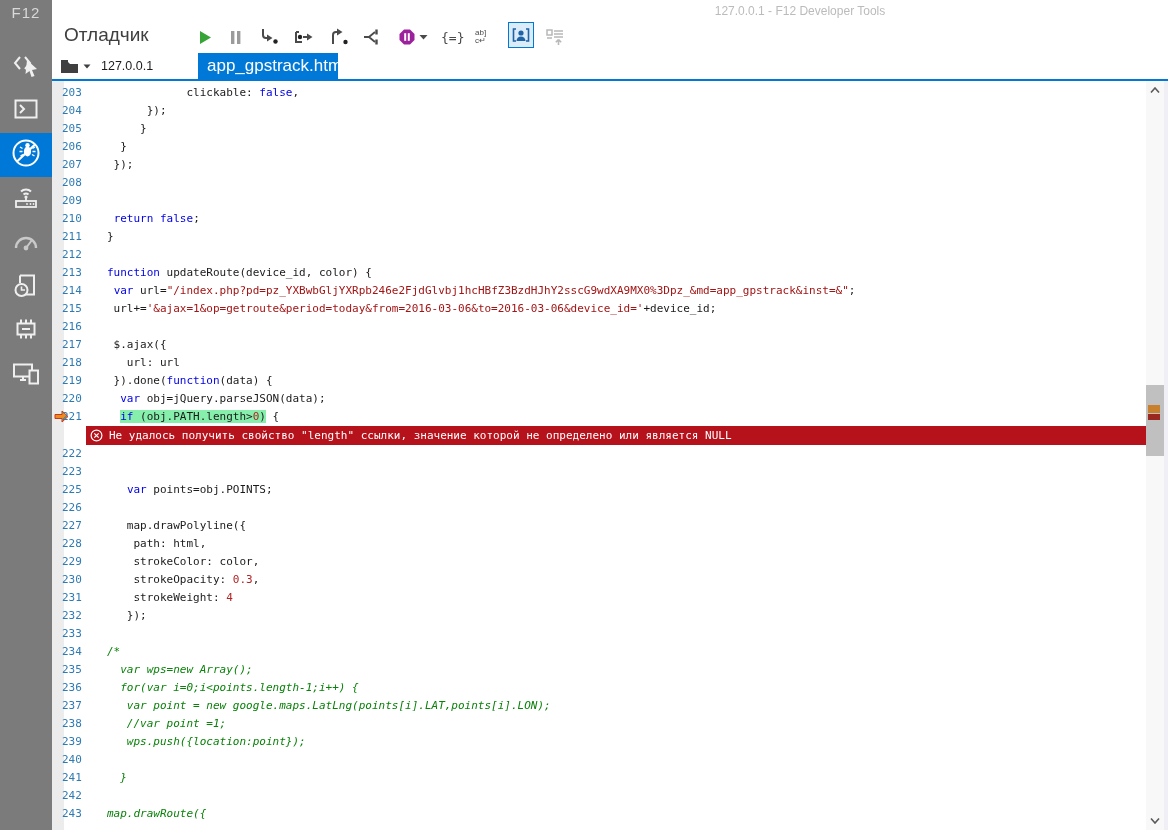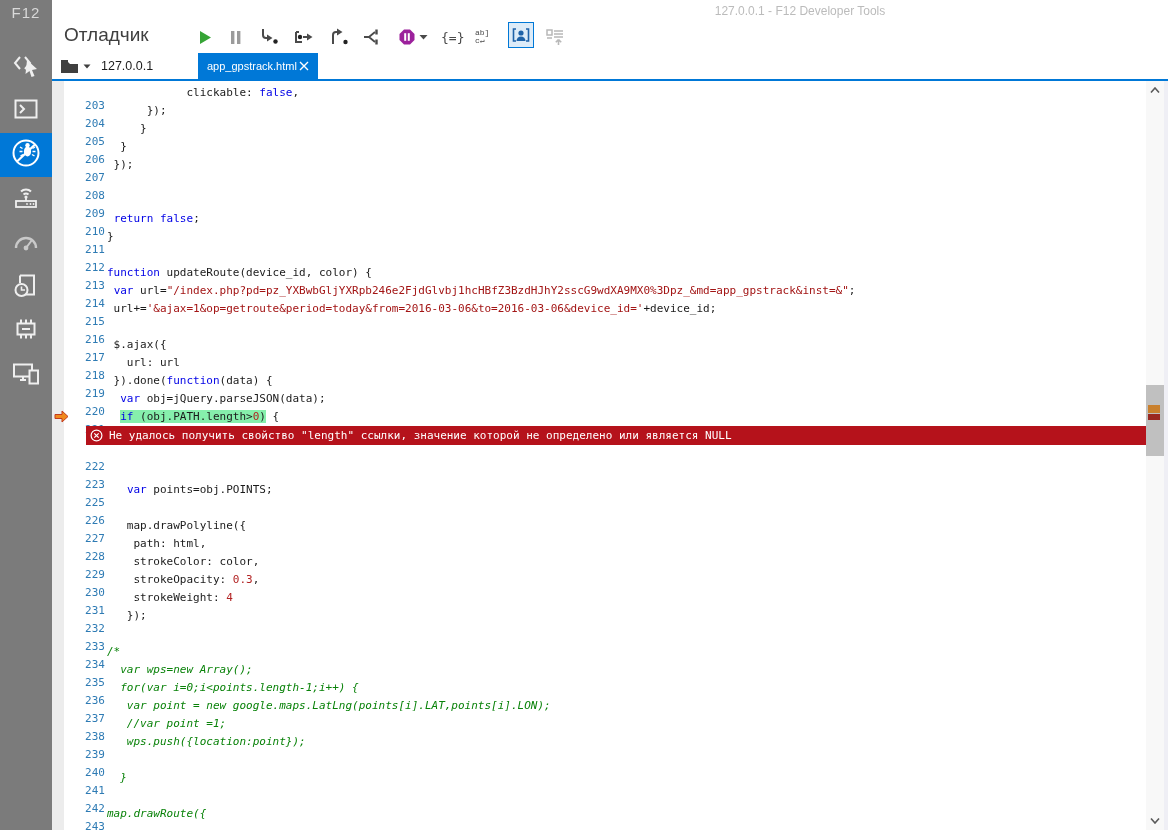--- a/index.html
+++ b/index.html
@@ -17,43 +17,43 @@
   .side-item { position:absolute; left:0; width:52px; height:44px;
                display:flex; align-items:center; justify-content:center; cursor:pointer; }
   .side-item.active { background:#0078D7; }
 
   
   .panel-title { position:absolute; left:64px; top:24px; font-size:19px; color:#3F3F3F; }
   .tbtn { position:absolute; top:25px; height:24px; display:flex; align-items:center;
           justify-content:center; cursor:pointer; }
   .glyph-ic { font-family:"DejaVu Sans Mono", monospace; color:#4A4A4A; }
   .wrap-ic { display:flex; flex-direction:column; font-size:8px; line-height:8px;
-             font-family:Liberation Mono, monospace; color:#4A4A4A; }
+             font-family:Liberation Sans, sans-serif; color:#4A4A4A; }
   .jmc-box { width:26px; height:26px; border:1px solid #0078D7; background:#DCEBF8;
              display:flex; align-items:center; justify-content:center; }
 
   
   .tabs-row { position:absolute; left:52px; top:53px; right:8px; height:26px; background:#fff; }
   .folder-btn { position:absolute; left:8px; top:4px; width:32px; height:18px;
                 display:flex; align-items:center; cursor:pointer; }
   .src-tab { position:absolute; left:43px; top:0; height:26px; line-height:26px;
              font-size:12.5px; color:#1B1B1B; cursor:pointer; padding:0 6px; }
-  .active-tab { position:absolute; left:146px; top:0; width:120px; height:26px;
-                background:#0078D7; color:#fff; font-size:11px; display:flex;
+  .active-tab { position:absolute; left:146px; top:0; width:140px; height:26px;
+                background:#0078D7; color:#fff; font-size:17px; display:flex;
                 align-items:center; cursor:pointer; }
   .active-tab .tab-label { margin-left:9px; }
   .tab-close { margin-left:auto; margin-right:9px; display:flex; cursor:pointer; }
   .accent-line { position:absolute; left:52px; top:79px; right:0; height:2px; background:#0078D7; }
 
   
   .gutter-strip { position:absolute; left:52px; top:81px; width:12px; height:749px; background:#ECECEC; }
   .rows { position:absolute; left:52px; top:84px; width:1116px; z-index:1; }
   .crow { position:relative; height:18px; line-height:18px; white-space:pre;
           font-family:"DejaVu Sans Mono", monospace; font-size:11px; }
-  .ln  { position:absolute; left:24px; width:38px; text-align:center; color:#2E7BB4;margin-top:13px; }
+  .ln  { position:absolute; left:10px; width:38px; text-align:left; color:#2E7BB4; }
   .codetext { position:absolute; left:55px; }
   .c-pl  { color:#1A1A1A; }
   .c-kw  { color:#0000E6; }
   .c-str { color:#A31515; }
   .c-num { color:#B22222; }
   .c-com { color:#098209; font-style:italic; }
   .c-hl  { background:#86efac; }
   .cur-arrow { position:absolute; left:2px; top:2px; }
   .error-row { height:19px; }
   .err-bar { position:absolute; left:34px; right:-52px; top:0; height:19px; background:#B5121B;

